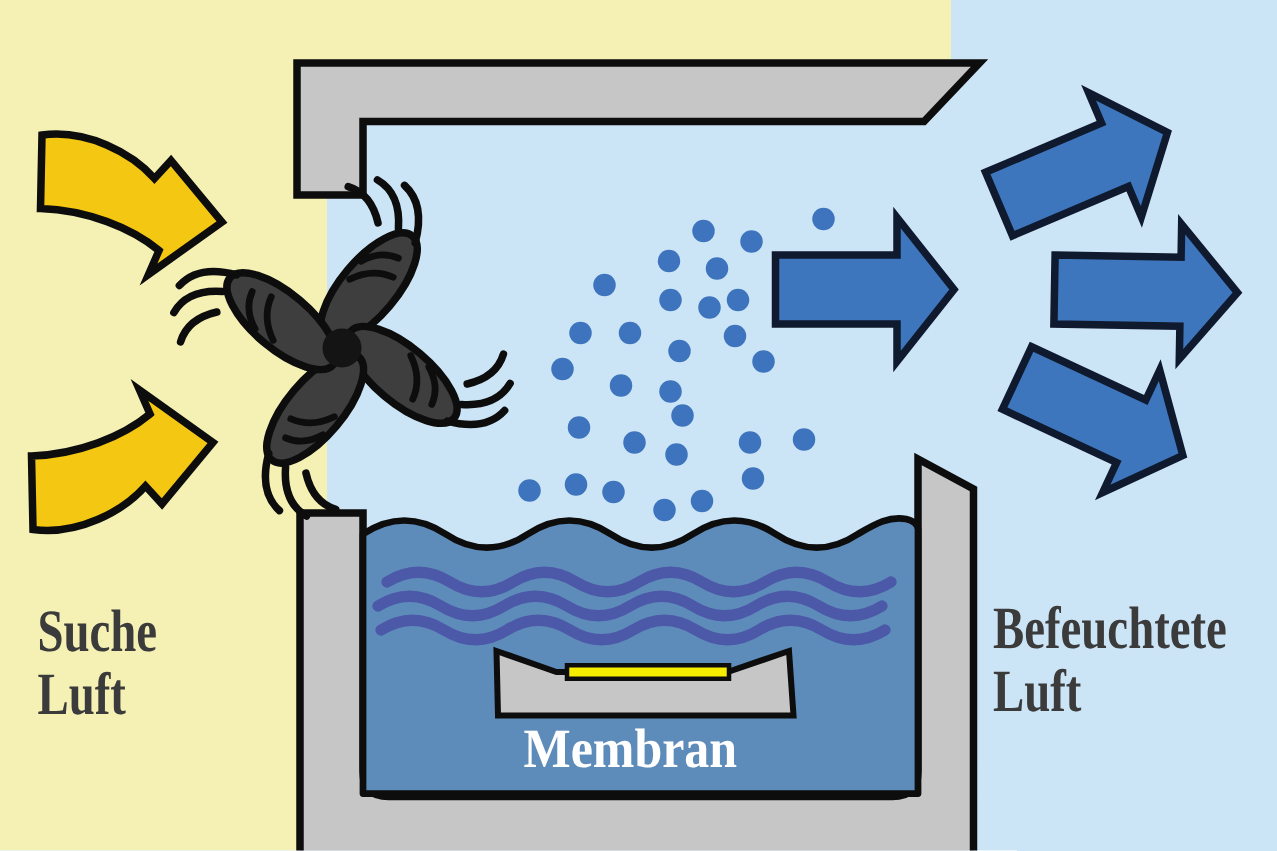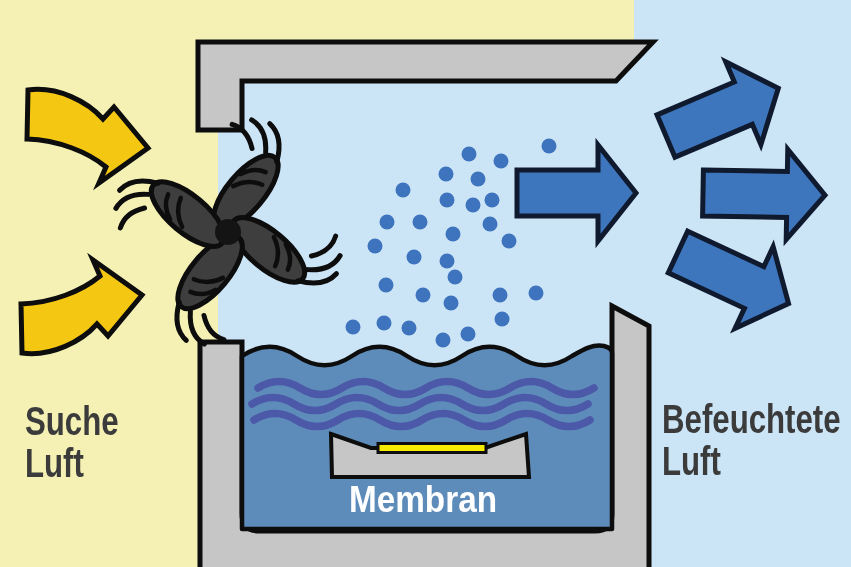--- a/index.html
+++ b/index.html
@@ -1,20 +1,20 @@
 <!DOCTYPE html>
 <html><head>
 <meta charset="utf-8">
 <style>
   html,body{margin:0;padding:0;background:#ffffff;}
   .stage{
     position:relative;
     width:851px;height:567px;
     overflow:hidden;
-    font-family:Liberation Sans, sans-serif;
+    font-family:Liberation Serif, serif;
   }
   .stage svg{position:absolute;left:0;top:0;}
   .label{
     position:absolute;
     font-weight:700;
     font-size:40px;
     line-height:42px;
     color:#3b3b3b;
     transform:scaleX(0.78);
     transform-origin:left top;

